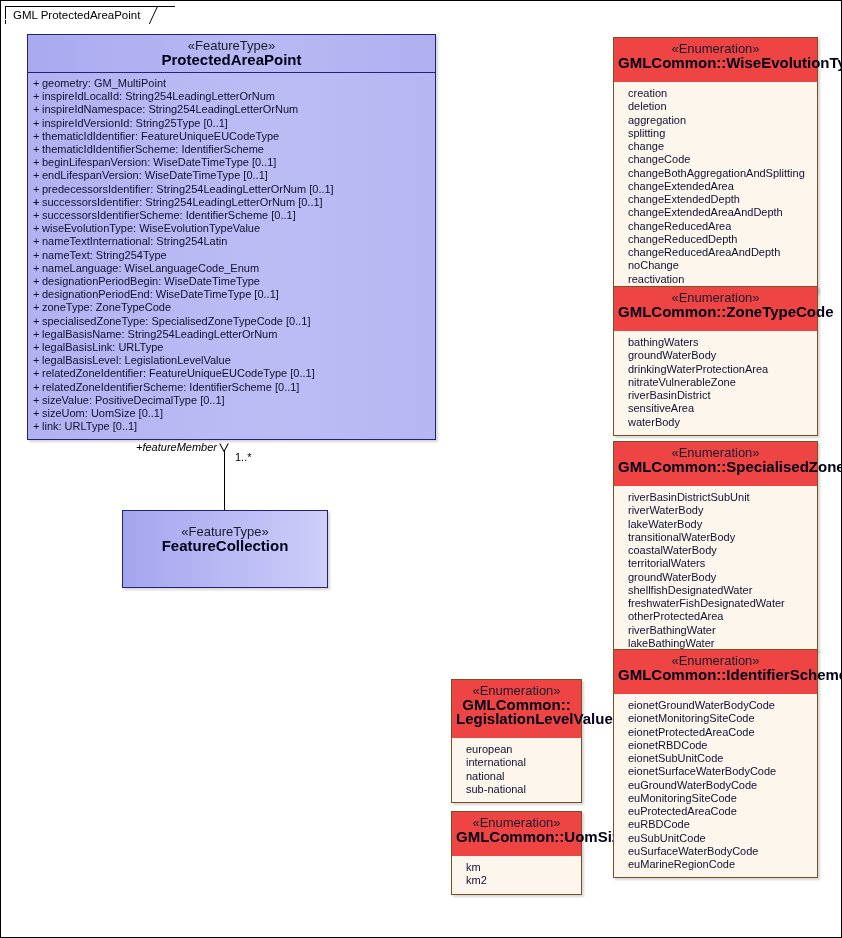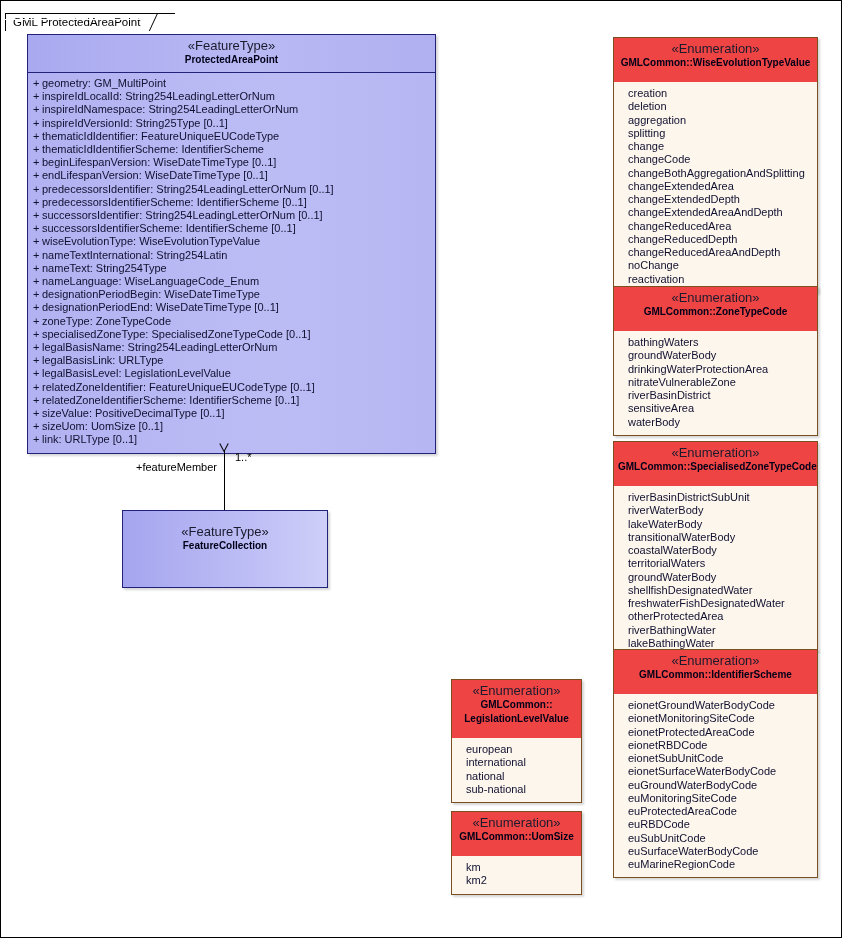--- a/index.html
+++ b/index.html
@@ -17,21 +17,21 @@
     background: #ffffff;
     border: 1px solid #000000;
     box-sizing: border-box;
     overflow: hidden;
   }
 
   
   .diagram-tab {
     position: absolute;
     left: 4px;
-    top: 12px;
+    top: 5px;
     height: 17px;
     border: 1px solid #000000;
     border-bottom: none;
     background: #ffffff;
     font-size: 11.5px;
     color: #000000;
     padding: 0 22px 0 7px;
     line-height: 17px;
     white-space: nowrap;
     z-index: 5;
@@ -72,21 +72,21 @@
     box-sizing: border-box;
     padding: 4px 4px 5px 4px;
   }
   .stereo {
     font-size: 13px;
     color: #1b1b2e;
     line-height: 14px;
     white-space: nowrap;
   }
   .cname {
-    font-size: 10px;
+    font-size: 15px;
     font-weight: bold;
     color: #000018;
     line-height: 14px;
     white-space: nowrap;
   }
   .uml-body {
     box-sizing: border-box;
   }
 
   
@@ -188,21 +188,21 @@
     <div class="uml-body" id="main-attrs">
         <div class="attr"><span class="vis">+</span><span>geometry: GM_MultiPoint</span></div>
         <div class="attr"><span class="vis">+</span><span>inspireIdLocalId: String254LeadingLetterOrNum</span></div>
         <div class="attr"><span class="vis">+</span><span>inspireIdNamespace: String254LeadingLetterOrNum</span></div>
         <div class="attr"><span class="vis">+</span><span>inspireIdVersionId: String25Type [0..1]</span></div>
         <div class="attr"><span class="vis">+</span><span>thematicIdIdentifier: FeatureUniqueEUCodeType</span></div>
         <div class="attr"><span class="vis">+</span><span>thematicIdIdentifierScheme: IdentifierScheme</span></div>
         <div class="attr"><span class="vis">+</span><span>beginLifespanVersion: WiseDateTimeType [0..1]</span></div>
         <div class="attr"><span class="vis">+</span><span>endLifespanVersion: WiseDateTimeType [0..1]</span></div>
         <div class="attr"><span class="vis">+</span><span>predecessorsIdentifier: String254LeadingLetterOrNum [0..1]</span></div>
-        <div class="attr"><span class="vis">+</span><span>predecessorsIdentifierScheme: IdentifierScheme [0..1]</span></div>
+        <div class="attr"><span class="vis">+</span></div>
         <div class="attr"><span class="vis">+</span><span>successorsIdentifier: String254LeadingLetterOrNum [0..1]</span></div>
         <div class="attr"><span class="vis">+</span><span>successorsIdentifierScheme: IdentifierScheme [0..1]</span></div>
         <div class="attr"><span class="vis">+</span><span>wiseEvolutionType: WiseEvolutionTypeValue</span></div>
         <div class="attr"><span class="vis">+</span><span>nameTextInternational: String254Latin</span></div>
         <div class="attr"><span class="vis">+</span><span>nameText: String254Type</span></div>
         <div class="attr"><span class="vis">+</span><span>nameLanguage: WiseLanguageCode_Enum</span></div>
         <div class="attr"><span class="vis">+</span><span>designationPeriodBegin: WiseDateTimeType</span></div>
         <div class="attr"><span class="vis">+</span><span>designationPeriodEnd: WiseDateTimeType [0..1]</span></div>
         <div class="attr"><span class="vis">+</span><span>zoneType: ZoneTypeCode</span></div>
         <div class="attr"><span class="vis">+</span><span>specialisedZoneType: SpecialisedZoneTypeCode [0..1]</span></div>
@@ -215,21 +215,21 @@
         <div class="attr"><span class="vis">+</span><span>sizeUom: UomSize [0..1]</span></div>
         <div class="attr"><span class="vis">+</span><span>link: URLType [0..1]</span></div>
       </div>
   </div>
 
   <div class="conn-line" style="left:223px; top:449px; width:1px; height:64px;"></div>
   <div class="arrow-head" style="left:223px; top:445px;">
     <div class="barb" style="transform-origin: left center; transform: rotate(-62deg); left:0px; top:5px;"></div>
     <div class="barb" style="transform-origin: left center; transform: rotate(-118deg); left:0px; top:5px;"></div>
   </div>
-  <div class="conn-label" style="left:135px; top:460px;">+featureMember</div>
+  <div class="conn-label" style="left:135px; top:440px;font-style:italic;">+featureMember</div>
   <div class="conn-label" style="left:234px; top:450px;">1..*</div>
 
   <div class="uml-box ft ft-plain" style="left:121px; top:509px; width:206px; height:78px;">
     <div class="uml-head">
       <div class="stereo">«FeatureType»</div>
       <div class="cname">FeatureCollection</div>
     </div>
   </div>
 
   <div class="uml-box enum" style="left:612px; top:36px; width:205px;">

